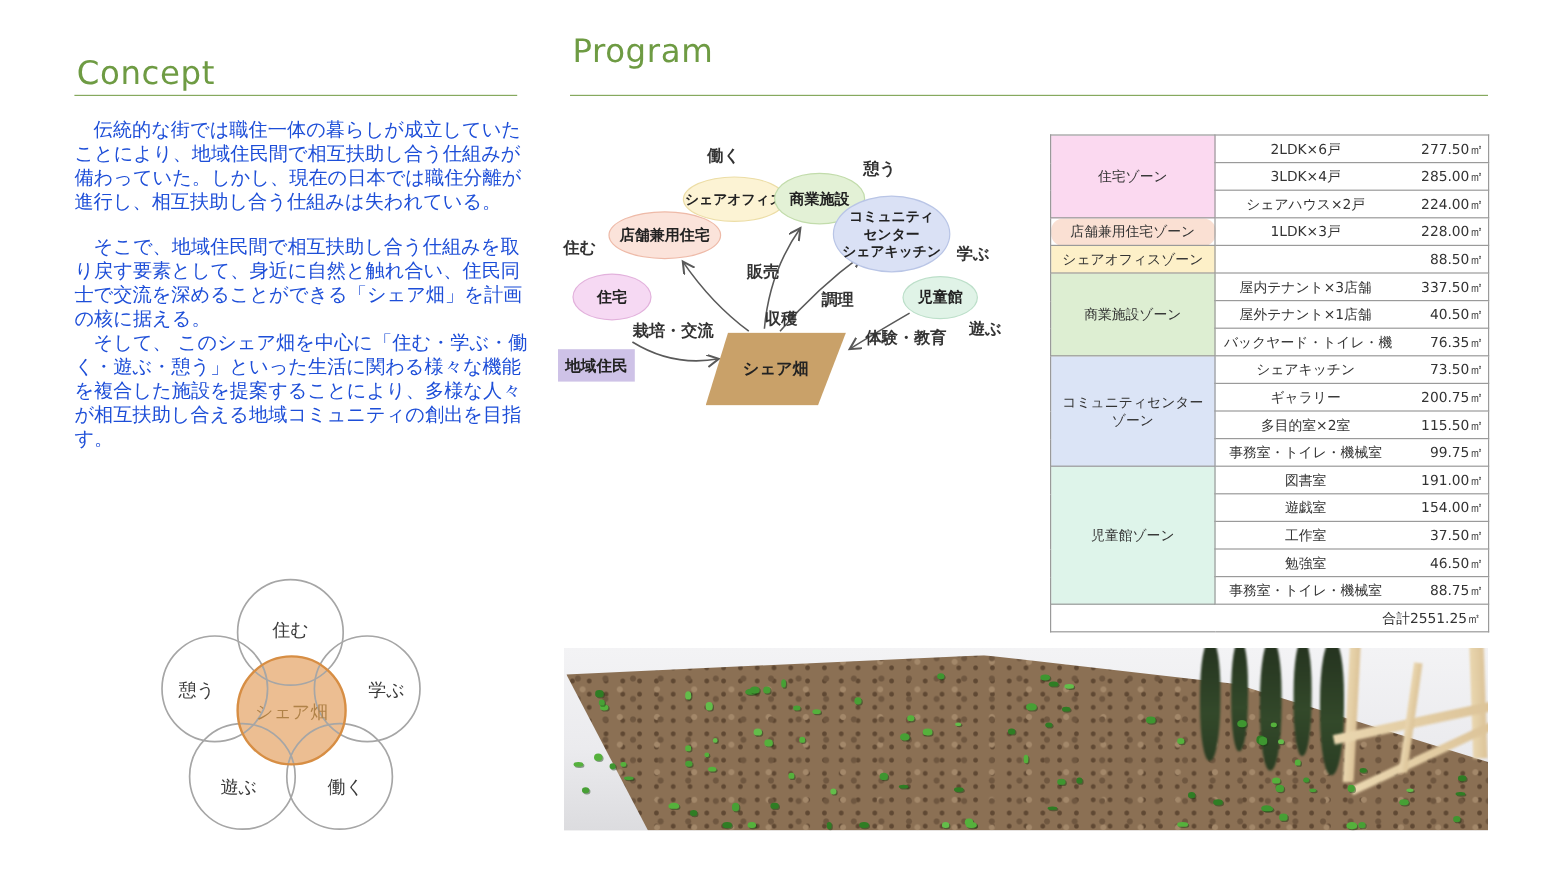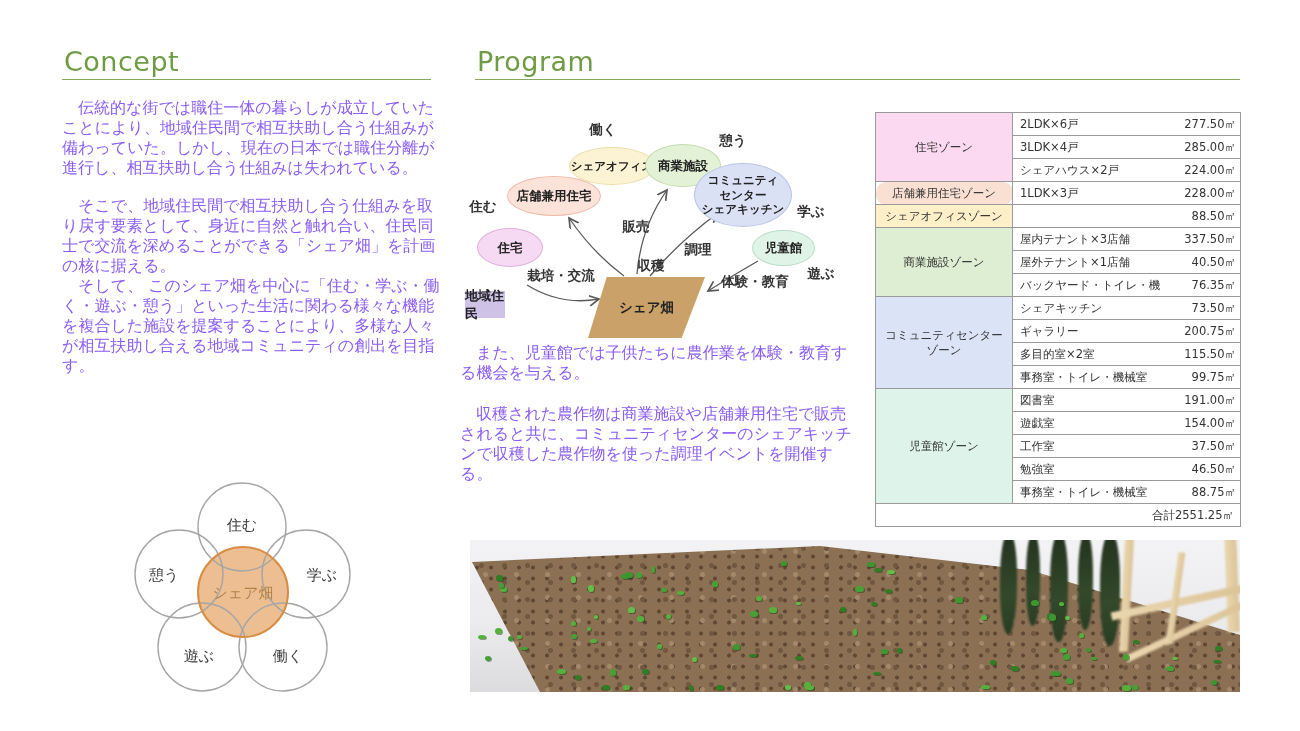--- a/index.html
+++ b/index.html
@@ -4,41 +4,41 @@
 <style>
   html,body{margin:0;padding:0;background:#ffffff;}
   body{font-family:"DejaVu Sans","Liberation Sans",sans-serif;color:#3d3d3d;}
   #board{position:relative;width:1300px;height:731px;background:#ffffff;overflow:hidden;}
 
   
   .sec-title{position:absolute;font-size:27px;color:#6e9b43;letter-spacing:.5px;}
   .sec-rule{position:absolute;height:0;border-top:1.5px solid #86a95e;}
 
   
-  .jp-text{position:absolute;font-size:16px;line-height:20px;color:#8b5cf6;text-align:left;word-break:break-all;}
+  .jp-text{position:absolute;font-size:16px;line-height:20px;color:#1d4ed8;text-align:left;word-break:break-all;}
   .jp-text p{margin:0;}
 
   
   #diagram{position:absolute;left:455px;top:105px;width:420px;height:245px;}
   #diagram svg.arrows{position:absolute;left:0;top:0;}
   .node{position:absolute;display:flex;align-items:center;justify-content:center;
         text-align:center;font-size:12.5px;font-weight:600;color:#222;border-radius:50%;
         white-space:pre-line;line-height:1.25;}
   .dlabel{position:absolute;transform:translate(-50%,-50%);font-size:13.5px;font-weight:600;color:#333;white-space:nowrap;}
   .rectnode{position:absolute;display:flex;align-items:center;justify-content:center;
         font-size:13px;font-weight:600;color:#222;}
   .field-shape{position:absolute;display:flex;align-items:center;justify-content:center;
         font-size:13.5px;font-weight:600;color:#222;}
 
   
   #area-table{position:absolute;left:875px;top:112px;width:366px;border-collapse:collapse;
         font-size:11.5px;color:#333;table-layout:fixed;}
   #area-table td{border:1px solid #9a9a9a;height:22px;padding:0 4px;vertical-align:middle;}
   #area-table td.zone{width:128px;text-align:center;white-space:pre-line;line-height:1.3;font-size:11.5px;}
-  #area-table td.rname{border-right:none;text-align:left;padding-left:7px;white-space:nowrap;overflow:hidden;}
+  #area-table td.rname{border-right:none;text-align:center;padding-left:7px;white-space:nowrap;overflow:hidden;}
   #area-table td.rval{border-left:none;text-align:right;width:72px;white-space:nowrap;}
   #area-table td.total{text-align:right;padding-right:6px;}
 
   
   #venn{position:absolute;left:120px;top:468px;}
   #venn text{font-size:15px;fill:#3a3a3a;}
   #venn text.center-label{fill:#b08248;font-size:15px;}
 
   
   #photo{position:absolute;left:470px;top:540px;width:770px;height:152px;overflow:hidden;
@@ -80,21 +80,21 @@
     <circle cx="59" cy="106" r="44" fill="none" stroke="#a6a6a6" stroke-width="1.4"></circle>
     <circle cx="123" cy="124" r="45" fill="none" stroke="#d78e44" stroke-width="2"></circle>
     <text x="122" y="62" text-anchor="middle">住む</text>
     <text x="202" y="112" text-anchor="middle">学ぶ</text>
     <text x="168" y="193" text-anchor="middle">働く</text>
     <text x="79" y="193" text-anchor="middle">遊ぶ</text>
     <text x="44" y="112" text-anchor="middle">憩う</text>
     <text x="123" y="130" text-anchor="middle" class="center-label">シェア畑</text>
   </svg>
 
-  <div class="sec-title" style="left:477px;top:46px;">Program</div>
+  <div class="sec-title" style="left:477px;top:28px;">Program</div>
   <div class="sec-rule" style="left:475px;top:79px;width:765px;"></div>
 
   <div id="diagram">
     <svg class="arrows" width="420" height="245" viewBox="0 0 420 245">
       <defs>
         <marker id="arr" markerWidth="11" markerHeight="11" refX="7.5" refY="4" orient="auto">
           <path d="M0,0 L7.5,4 L0,8" fill="none" stroke="#595959" stroke-width="1.3"></path>
         </marker>
       </defs>
       <path d="M 72 180 Q 106 201 144 194" fill="none" stroke="#595959" stroke-width="1.3" marker-end="url(#arr)"></path>
@@ -112,34 +112,32 @@
 
     <div class="node" style="left:114px;top:42px;width:84px;height:36px;background:#fcf3d4;border:1px solid #ecdda6;font-size:11.5px;">シェアオフィス</div>
     <div class="node" style="left:190px;top:39px;width:74px;height:41px;background:#e3f1d6;border:1px solid #c2dcab;">商業施設</div>
     <div class="node" style="left:239px;top:58px;width:96px;height:62px;background:#dae1f5;border:1px solid #b9c5e6;font-size:11.5px;">コミュニティ
 センター
 シェアキッチン</div>
     <div class="node" style="left:52px;top:71px;width:92px;height:38px;background:#fbe3da;border:1px solid #eebaa8;">店舗兼用住宅</div>
     <div class="node" style="left:22px;top:123px;width:64px;height:37px;background:#f6d9f3;border:1px solid #e2b1dc;">住宅</div>
     <div class="node" style="left:297px;top:125px;width:61px;height:34px;background:#e0f3e7;border:1px solid #bcdfc9;">児童館</div>
 
-    <div class="rectnode" style="left:10px;top:186px;width:40px;height:27px;background:#cec2e7;">地域住民</div>
+    <div class="rectnode" style="left:10px;top:186px;width:64px;height:27px;background:#cec2e7;">地域住民</div>
     <div class="field-shape" style="left:133px;top:172px;width:117px;height:61px;background:#c9a169;
          clip-path:polygon(16% 0,100% 0,80% 100%,0 100%);">シェア畑</div>
 
     <div class="dlabel" style="left:106px;top:171px;">栽培・交流</div>
     <div class="dlabel" style="left:181px;top:122px;">販売</div>
     <div class="dlabel" style="left:196px;top:161px;">収穫</div>
     <div class="dlabel" style="left:243px;top:145px;">調理</div>
     <div class="dlabel" style="left:300px;top:177px;">体験・教育</div>
   </div>
 
   <div class="jp-text" style="left:460px;top:343px;width:402px;">
-    <p>　また、児童館では子供たちに農作業を体験・教育する機会を与える。</p>
-    <p style="margin-top:21px;">　収穫された農作物は商業施設や店舗兼用住宅で販売されると共に、コミュニティセンターのシェアキッチンで収穫した農作物を使った調理イベントを開催する。</p>
   </div>
 
   <table id="area-table">
     <tbody>
       <tr>
         <td class="zone" rowspan="3" style="background-color: rgb(251, 217, 240);">住宅ゾーン</td>
         <td class="rname">2LDK×6戸</td>
         <td class="rval">277.50㎡</td>
       </tr>
       <tr>

